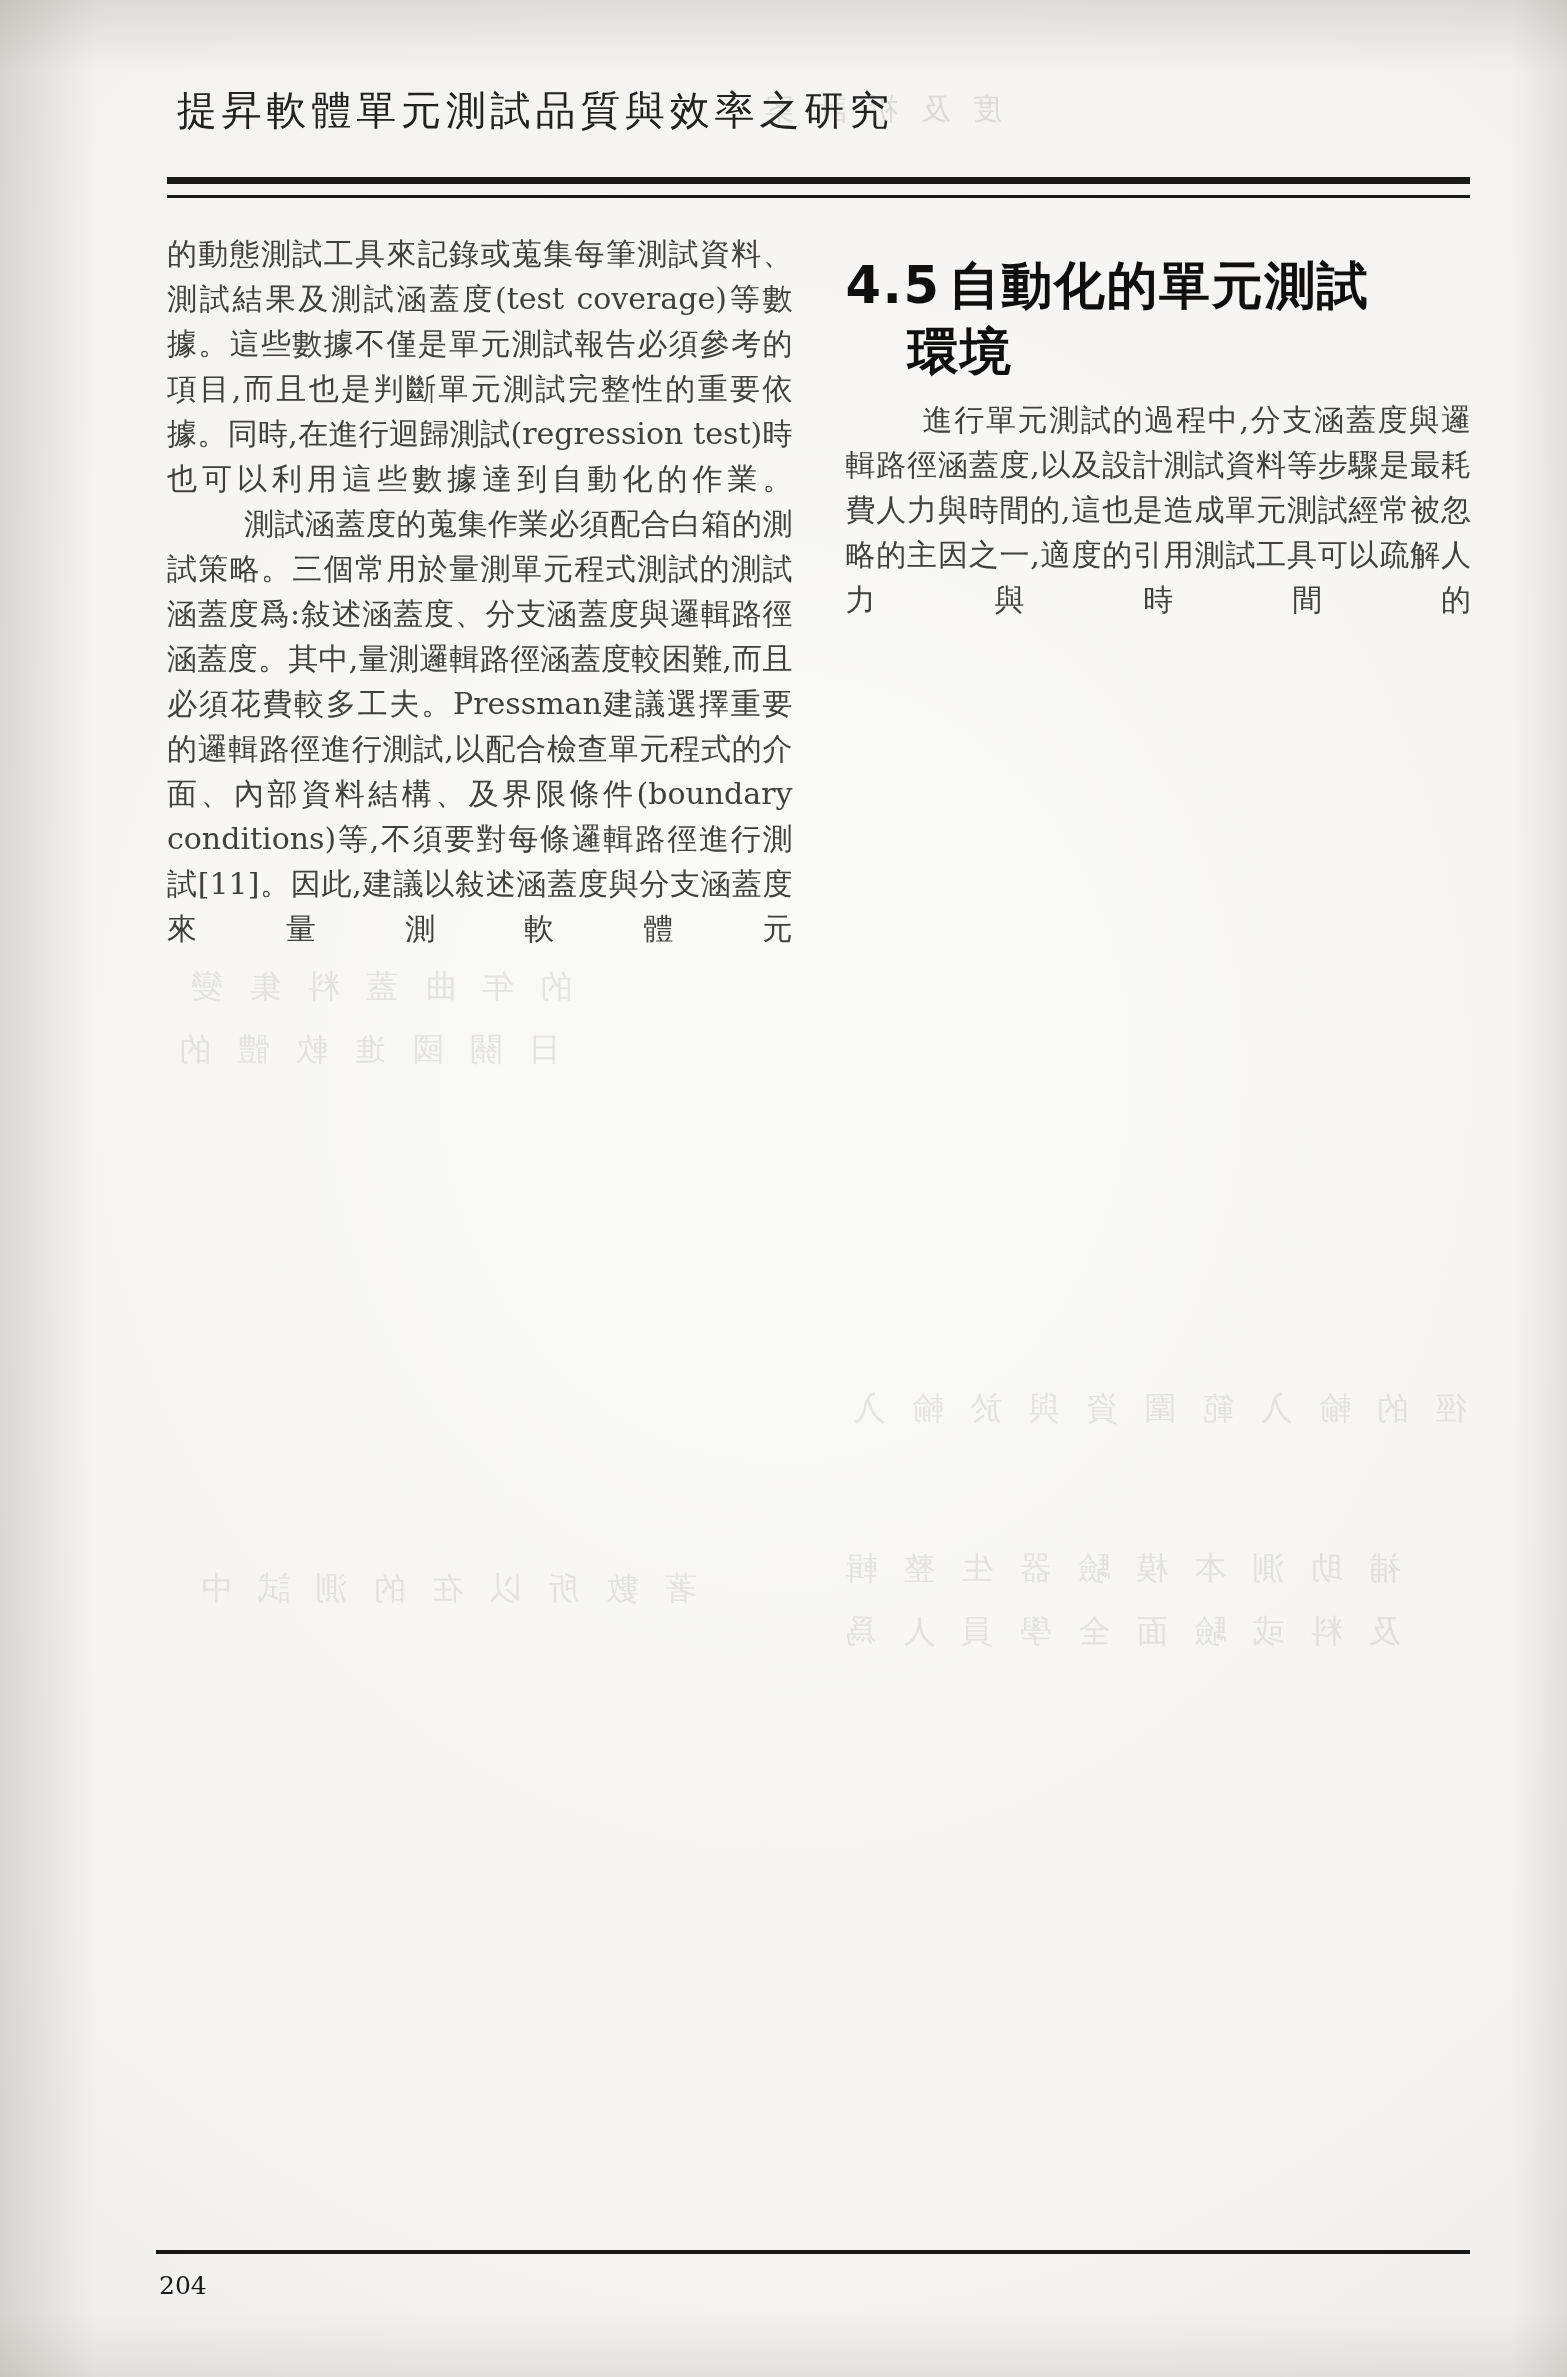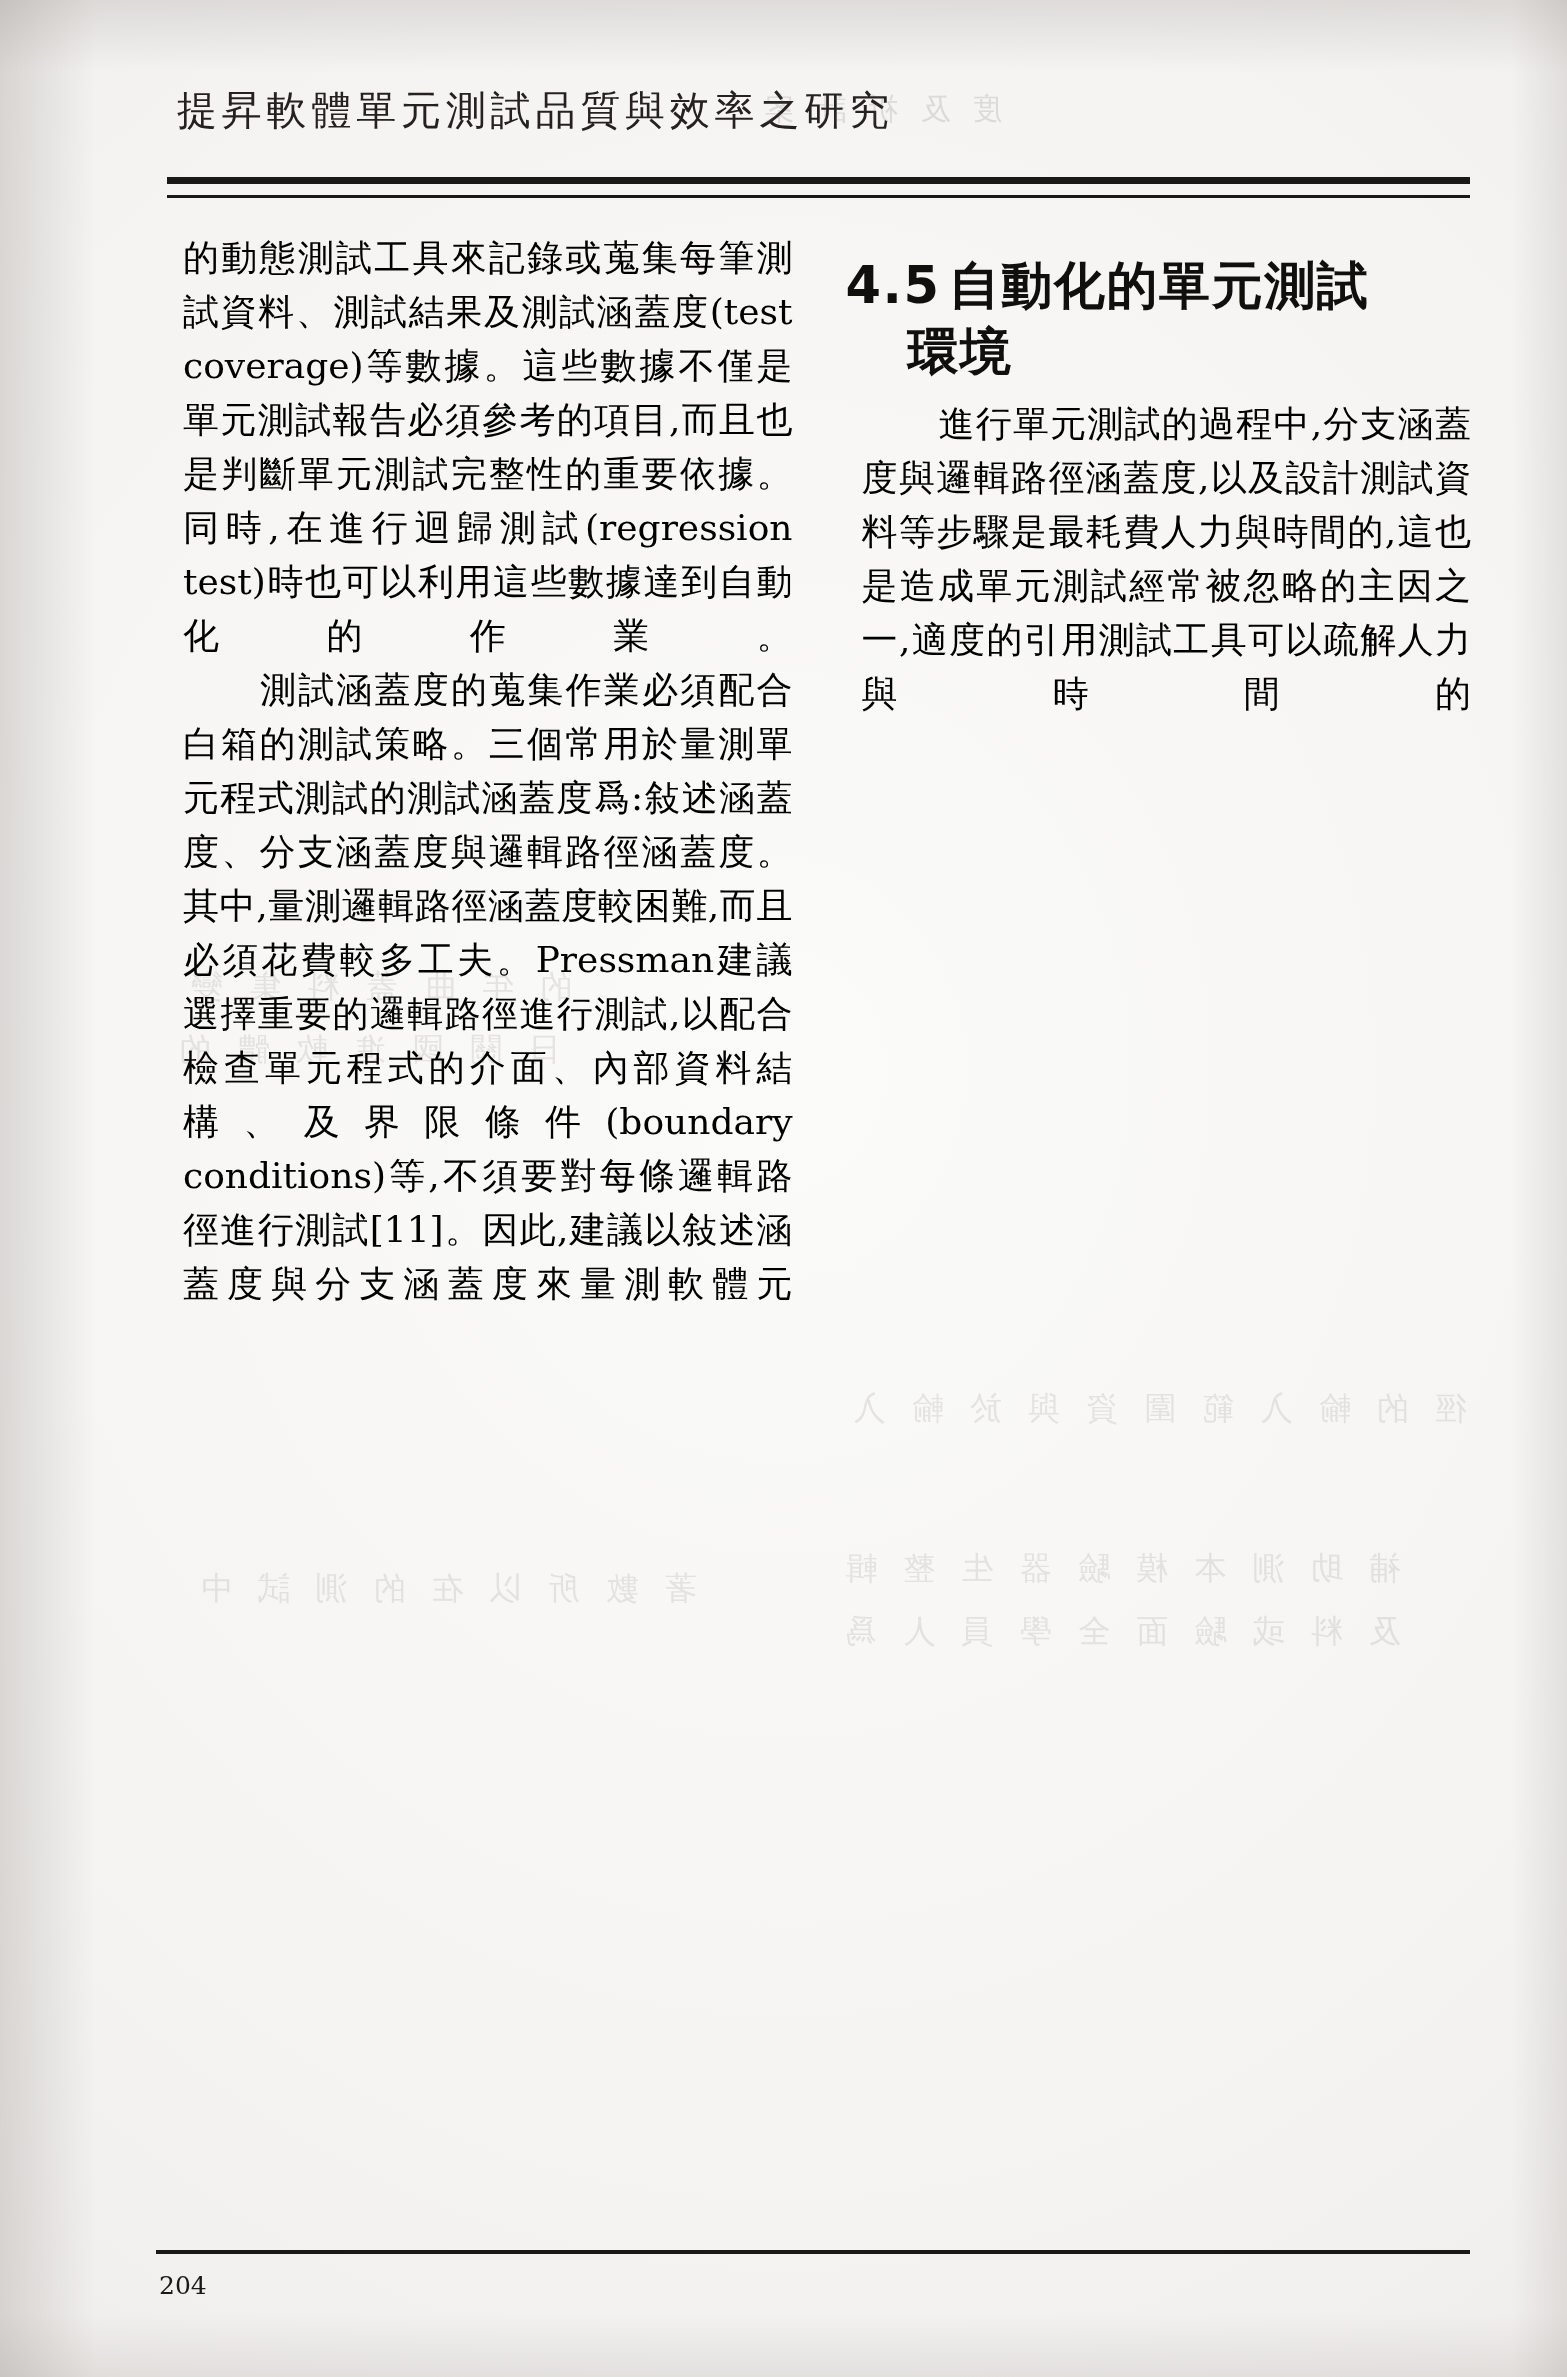--- a/index.html
+++ b/index.html
@@ -102,27 +102,27 @@
     top: 231px;
     width: 1304px;
     display: flex;
     gap: 53px;
   }
   .col {
     width: 626px;
   }
 
   .para {
-    font-size: 36px;
+    font-size: 30px;
     line-height: 1.50;
-    color: #000000;
+    color: #404040;
     text-align: justify;
     text-align-last: justify;
     text-justify: inter-character;
-    margin: 0 0 0 16px;
+    margin: 0 0 0 0;
     font-family: "DejaVu Serif", "Liberation Serif", serif;
   }
   .para.indent {
     text-indent: 77px;
   }
 
   .section-head {
     font-size: 51px;
     font-weight: bold;
     line-height: 1.30;

